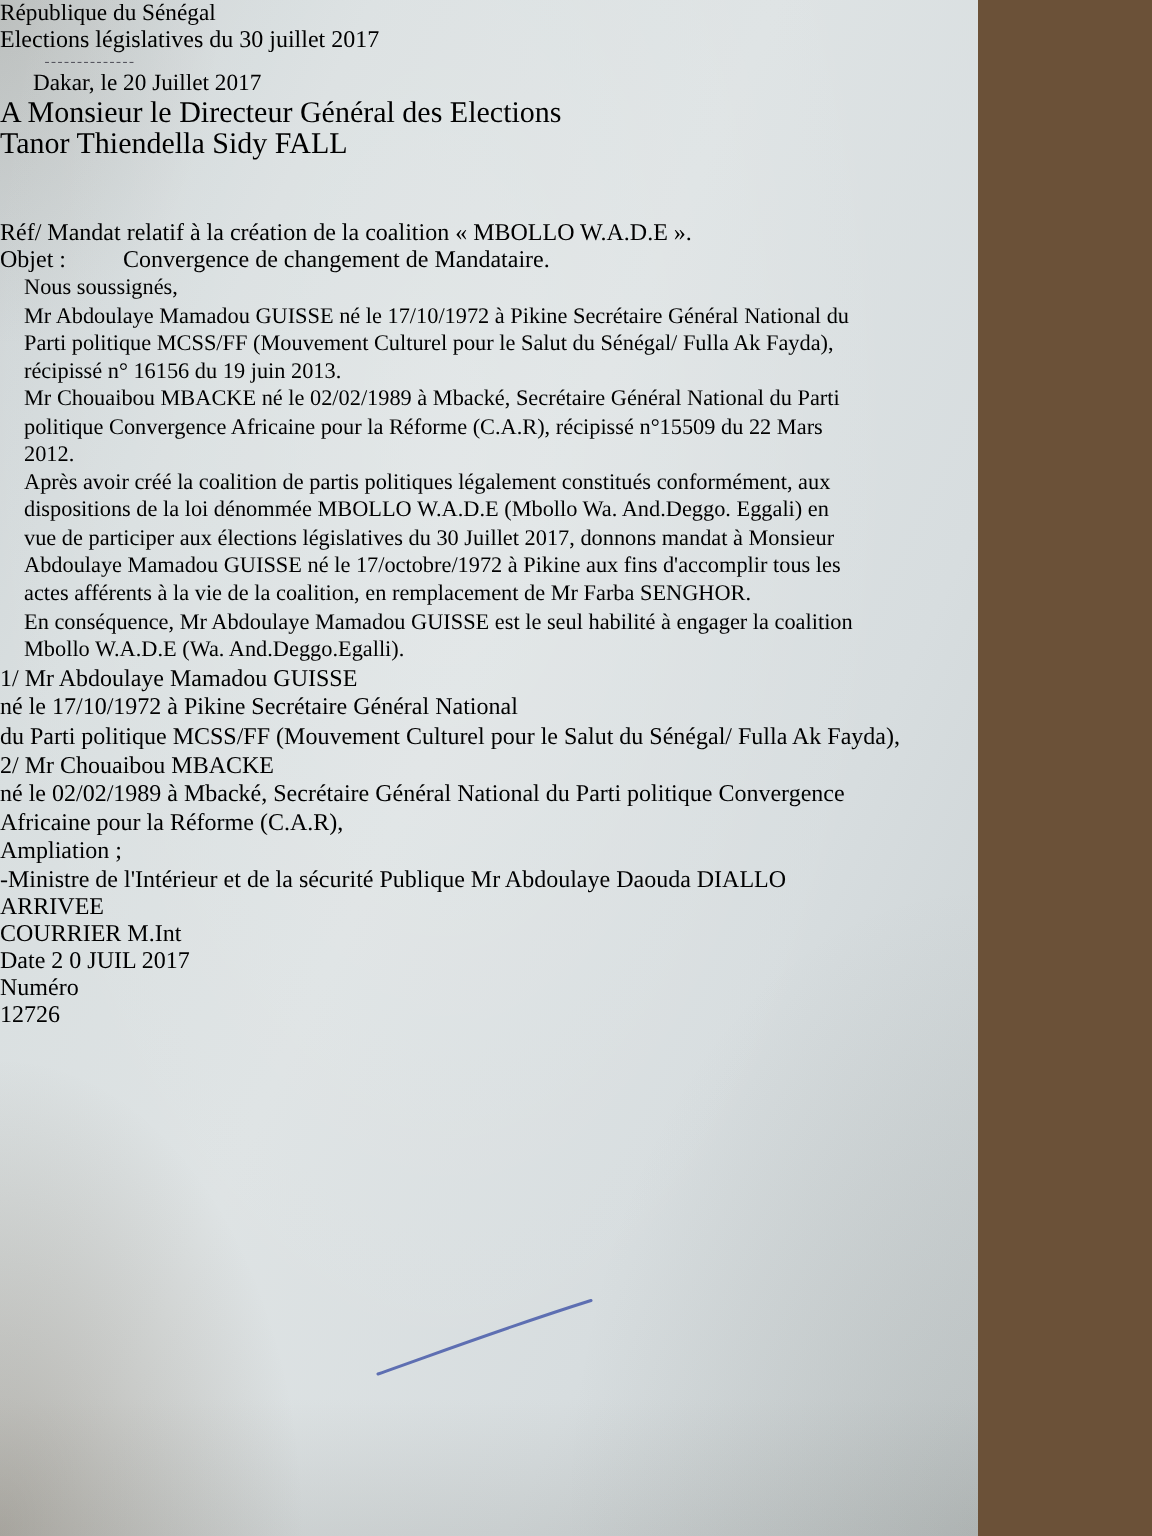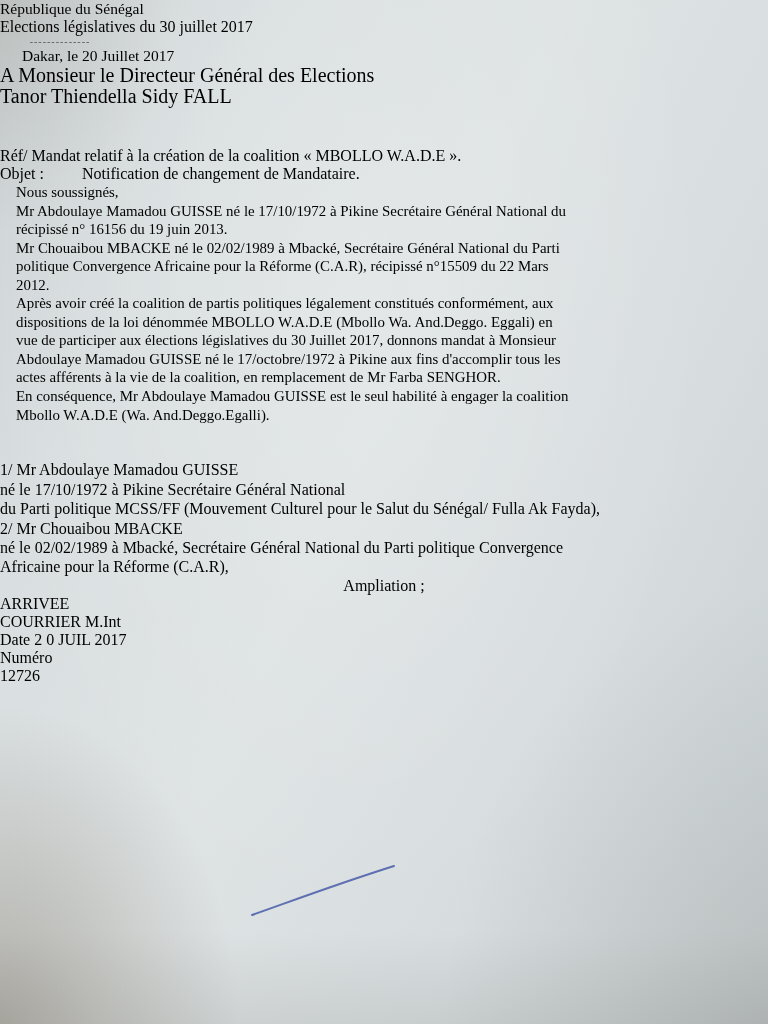--- a/index.html
+++ b/index.html
@@ -1,18 +1,18 @@
 <!DOCTYPE html>
 <html><head>
 <meta charset="utf-8">
 <style>
   html,body{margin:0;padding:0;}
   body{width:768px;height:1024px;overflow:hidden;background:#6b5138;font-family:"Liberation Serif",serif;}
   #paper{
-    position:absolute;left:0;top:0;width:768px;height:1024px;
+    position:absolute;left:0;top:0;width:652px;height:1024px;
     background:
       radial-gradient(ellipse at 45% 28%, rgba(255,255,255,0.18), transparent 62%),
       radial-gradient(ellipse at 0% 100%, rgba(74,56,34,0.30), transparent 22%),
       radial-gradient(ellipse at 100% 100%, rgba(90,90,80,0.14), transparent 30%),
       radial-gradient(ellipse at 0% 0%, rgba(90,78,56,0.14), transparent 16%),
       linear-gradient(to top, rgba(96,96,88,0.12), transparent 9%),
       linear-gradient(115deg,#ccd2d4 0%,#d9dfe0 22%,#dee3e4 46%,#d7dddf 72%,#c8cfd1 100%);
   }
   #left-edge{
     position:absolute;left:0;top:0;width:9px;height:1024px;
@@ -66,57 +66,59 @@
     <div class="typed" style="left:507px;top:189px;font-size:15.5px;padding-left:22px;">Dakar, le 20 Juillet 2017</div>
 
     <div class="typed center" style="left:140px;top:226px;width:560px;font-size:20px;line-height:21px;">
       <div>A Monsieur le Directeur Général des Elections</div>
       <div>Tanor Thiendella Sidy FALL</div>
     </div>
 
     <div class="typed" style="left:86px;top:291px;margin-top:40px;">Réf/ Mandat relatif à la création de la coalition « MBOLLO W.A.D.E ».</div>
 
     <div class="typed" style="left:86px;top:324px;">
-      <span class="b u">Objet :</span><span style="display:inline-block;width:38px;"></span><span>Notification de changement de Mandataire.</span>
+      <span class="b u">Objet :</span><span style="display:inline-block;width:38px;"></span><span>Convergence de changement de Mandataire.</span>
     </div>
 
     <div class="typed" style="left:86px;top:356px;line-height:18.55px;font-size:14.9px;padding-left:16px;">
         <div class="line">Nous soussignés,</div>
         <div class="line">Mr Abdoulaye Mamadou GUISSE né le 17/10/1972 à Pikine Secrétaire Général National du</div>
+        <div class="line">Parti politique MCSS/FF (Mouvement Culturel pour le Salut du Sénégal/ Fulla Ak Fayda),</div>
         <div class="line">récipissé n° 16156 du 19 juin 2013.</div>
         <div class="line">Mr Chouaibou MBACKE né le 02/02/1989 à Mbacké, Secrétaire Général National du Parti</div>
         <div class="line">politique Convergence Africaine pour la Réforme (C.A.R), récipissé n°15509 du 22 Mars</div>
         <div class="line">2012.</div>
         <div class="line">Après avoir créé la coalition de partis politiques légalement constitués conformément, aux</div>
         <div class="line">dispositions de la loi dénommée MBOLLO W.A.D.E (Mbollo Wa. And.Deggo. Eggali) en</div>
         <div class="line">vue de participer aux élections législatives du 30 Juillet 2017, donnons mandat à Monsieur</div>
         <div class="line">Abdoulaye Mamadou GUISSE né le 17/octobre/1972 à Pikine aux fins d'accomplir tous les</div>
         <div class="line">actes afférents à la vie de la coalition, en remplacement de Mr Farba SENGHOR.</div>
         <div class="line">En conséquence, Mr Abdoulaye Mamadou GUISSE est le seul habilité à engager la coalition</div>
         <div class="line">Mbollo W.A.D.E (Wa. And.Deggo.Egalli).</div>
       </div>
 
-    <div class="typed" style="left:86px;top:628px;line-height:19.5px;margin-top:36px;">
+    <div class="typed" style="left:86px;top:628px;line-height:19.5px;">
       <div class="b u">1/ Mr Abdoulaye Mamadou GUISSE</div>
       <div>
           <div class="line">né le 17/10/1972 à Pikine Secrétaire Général National</div>
           <div class="line">du Parti politique MCSS/FF (Mouvement Culturel pour le Salut du Sénégal/ Fulla Ak Fayda),</div>
         </div>
     </div>
 
     <div class="typed" style="left:86px;top:795px;line-height:19px;font-family:Liberation Serif, serif;">
       <div class="b u">2/ Mr Chouaibou MBACKE</div>
       <div>
           <div class="line"> né le 02/02/1989 à Mbacké, Secrétaire Général National du Parti politique Convergence</div>
           <div class="line">Africaine pour la Réforme (C.A.R),</div>
         </div>
     </div>
 
-    <div class="typed" style="left:86px;top:901px;line-height:19px;text-align:center;">
+    <div class="typed" style="left:86px;top:901px;line-height:19px;">
       <div class="b u">Ampliation ;</div>
+      <div class="line">-Ministre de l'Intérieur et de la sécurité Publique Mr Abdoulaye Daouda DIALLO</div>
     </div>
 
     
     <div id="arrival">
       <div class="title">ARRIVEE</div>
       <div class="row2">
         <span>COURRIER</span>
         <span class="squig"></span>
         <span>M.Int</span>
       </div>

